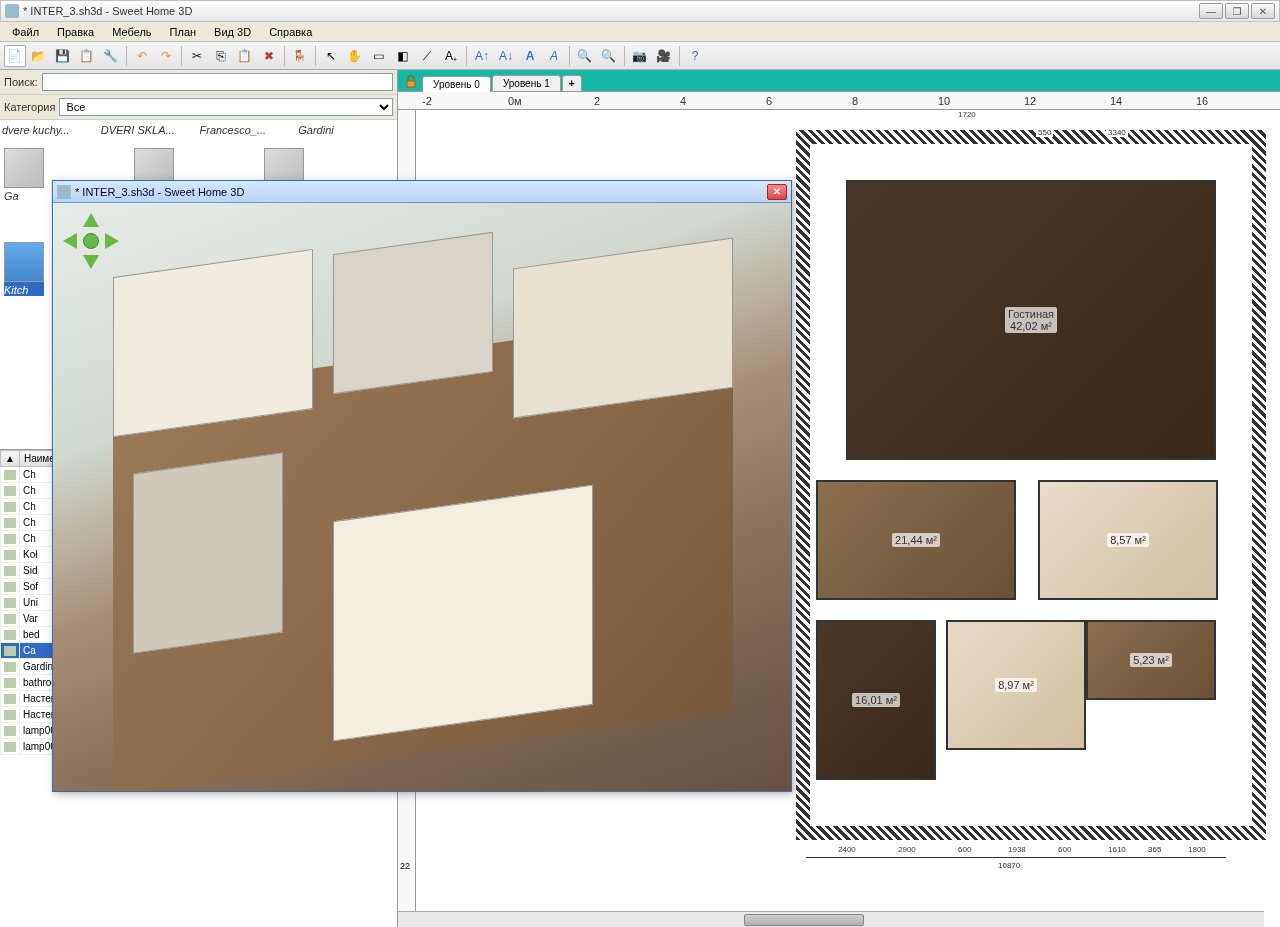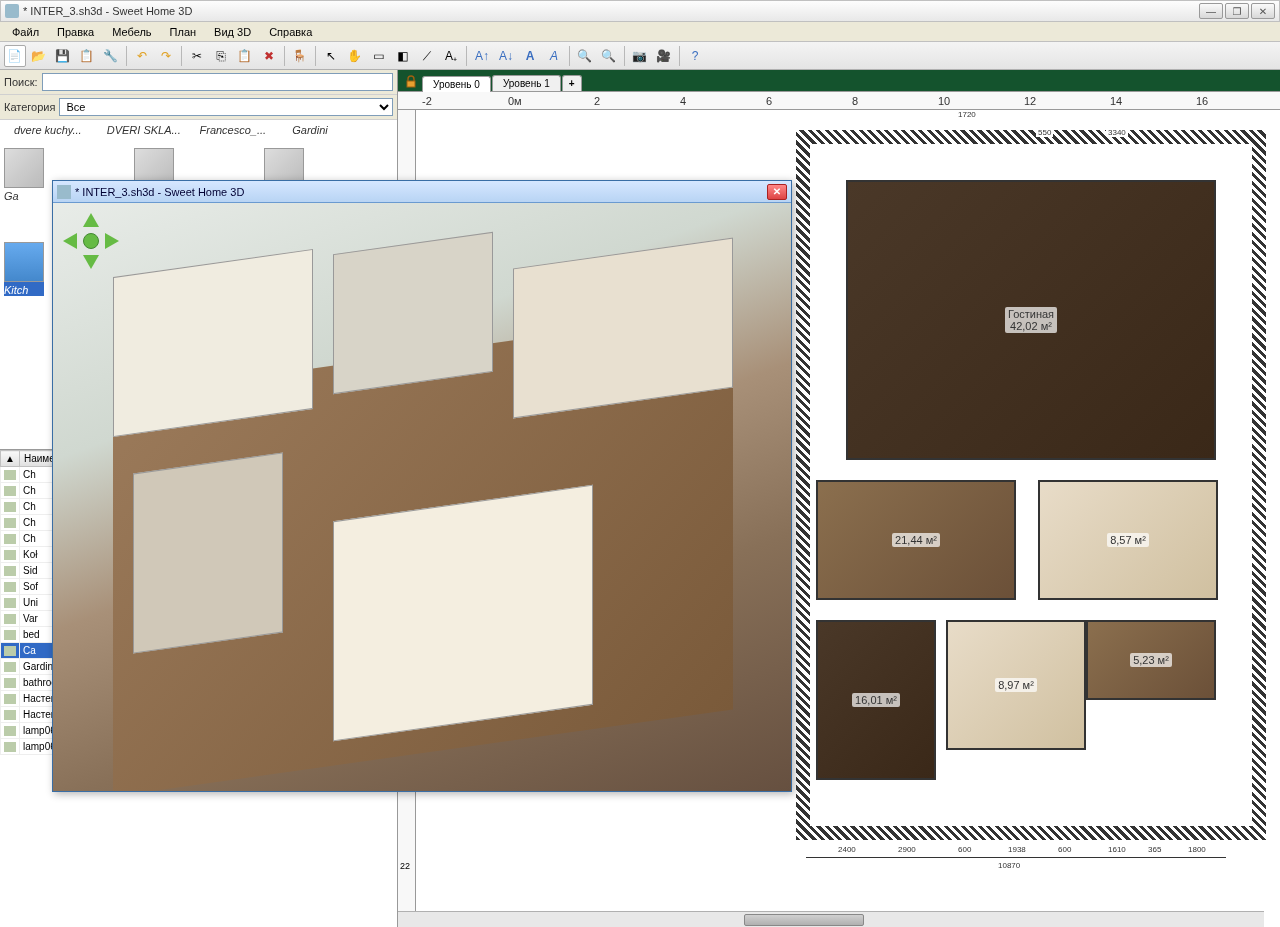--- a/index.html
+++ b/index.html
@@ -26,38 +26,38 @@
 .left-panel { width: 398px; border-right: 1px solid #999; display: flex; flex-direction: column; background: #fff; }
 .right-panel { flex: 1; position: relative; background: #fff; }
 
 
 .cat-row { display: flex; align-items: center; padding: 3px 4px; gap: 4px; border-bottom: 1px solid #d0d0d0; background: #ece9d8; }
 .cat-row label { color: #333; white-space: nowrap; }
 .cat-row select, .cat-row input { flex: 1; border: 1px solid #7f9db9; height: 18px; padding: 0 2px; background: #fff; }
 
 
 .catalog { height: 330px; border-bottom: 1px solid #999; overflow: hidden; position: relative; background: #fff; }
-.catalog-cols { display: flex; padding: 4px 14px; gap: 2px; font-size: 10px; color: #333; }
+.catalog-cols { display: flex; padding: 4px 2px; gap: 2px; font-size: 10px; color: #333; }
 .catalog-cols span { flex: 1; white-space: nowrap; overflow: hidden; font-style: italic; }
 .catalog-thumbs { padding: 8px 4px; display: flex; flex-wrap: wrap; gap: 40px 90px; }
 .thumb { width: 40px; text-align: left; font-style: italic; font-size: 10px; color: #333; }
 .thumb.sel { background: #316ac5; color: #fff; }
 .thumb-img { width: 40px; height: 40px; background: linear-gradient(135deg,#ddd,#bbb); border: 1px solid #999; margin-bottom: 2px; }
 
 
 .table-wrap { flex: 1; overflow: auto; }
 .tbl { width: 100%; border-collapse: collapse; }
 .tbl th { background: linear-gradient(#f8f8f8,#e0e0e0); border: 1px solid #c0c0c0; padding: 2px 4px; text-align: left; font-weight: normal; font-size: 10px; }
 .tbl td { border: 1px solid #eee; padding: 1px 3px; font-size: 10px; white-space: nowrap; }
 .tbl tr.sel td { background: #316ac5; color: #fff; }
 .tbl input[type=checkbox] { width: 11px; height: 11px; }
 .tbl .ico { width: 12px; height: 10px; display: inline-block; background: #bca; vertical-align: middle; }
 
 
-.level-tabs { height: 22px; display: flex; align-items: flex-end; padding-left: 6px; background: #14532d; border-bottom: 1px solid #999; }
+.level-tabs { height: 22px; display: flex; align-items: flex-end; padding-left: 6px; background: #14b8a6; border-bottom: 1px solid #999; }
 .lock-ico { width: 14px; height: 14px; margin: 0 4px 2px 0; }
 .tab { border: 1px solid #999; border-bottom: none; padding: 2px 10px; background: #f0f0f0; margin-right: 1px; border-radius: 3px 3px 0 0; cursor: pointer; font-size: 10px; }
 .tab.active { background: #fff; position: relative; top: 1px; }
 .tab.add { padding: 2px 6px; font-weight: bold; }
 
 
 .plan-area { position: absolute; top: 22px; left: 0; right: 0; bottom: 16px; overflow: hidden; background: #fff; }
 .h-ruler { height: 18px; background: #f8f8f8; border-bottom: 1px solid #999; display: flex; align-items: center; position: relative; font-size: 9px; color: #333; }
 .h-ruler .ticklbl { position: absolute; bottom: 2px; }
 .plan-body { display: flex; height: calc(100% - 18px); }

